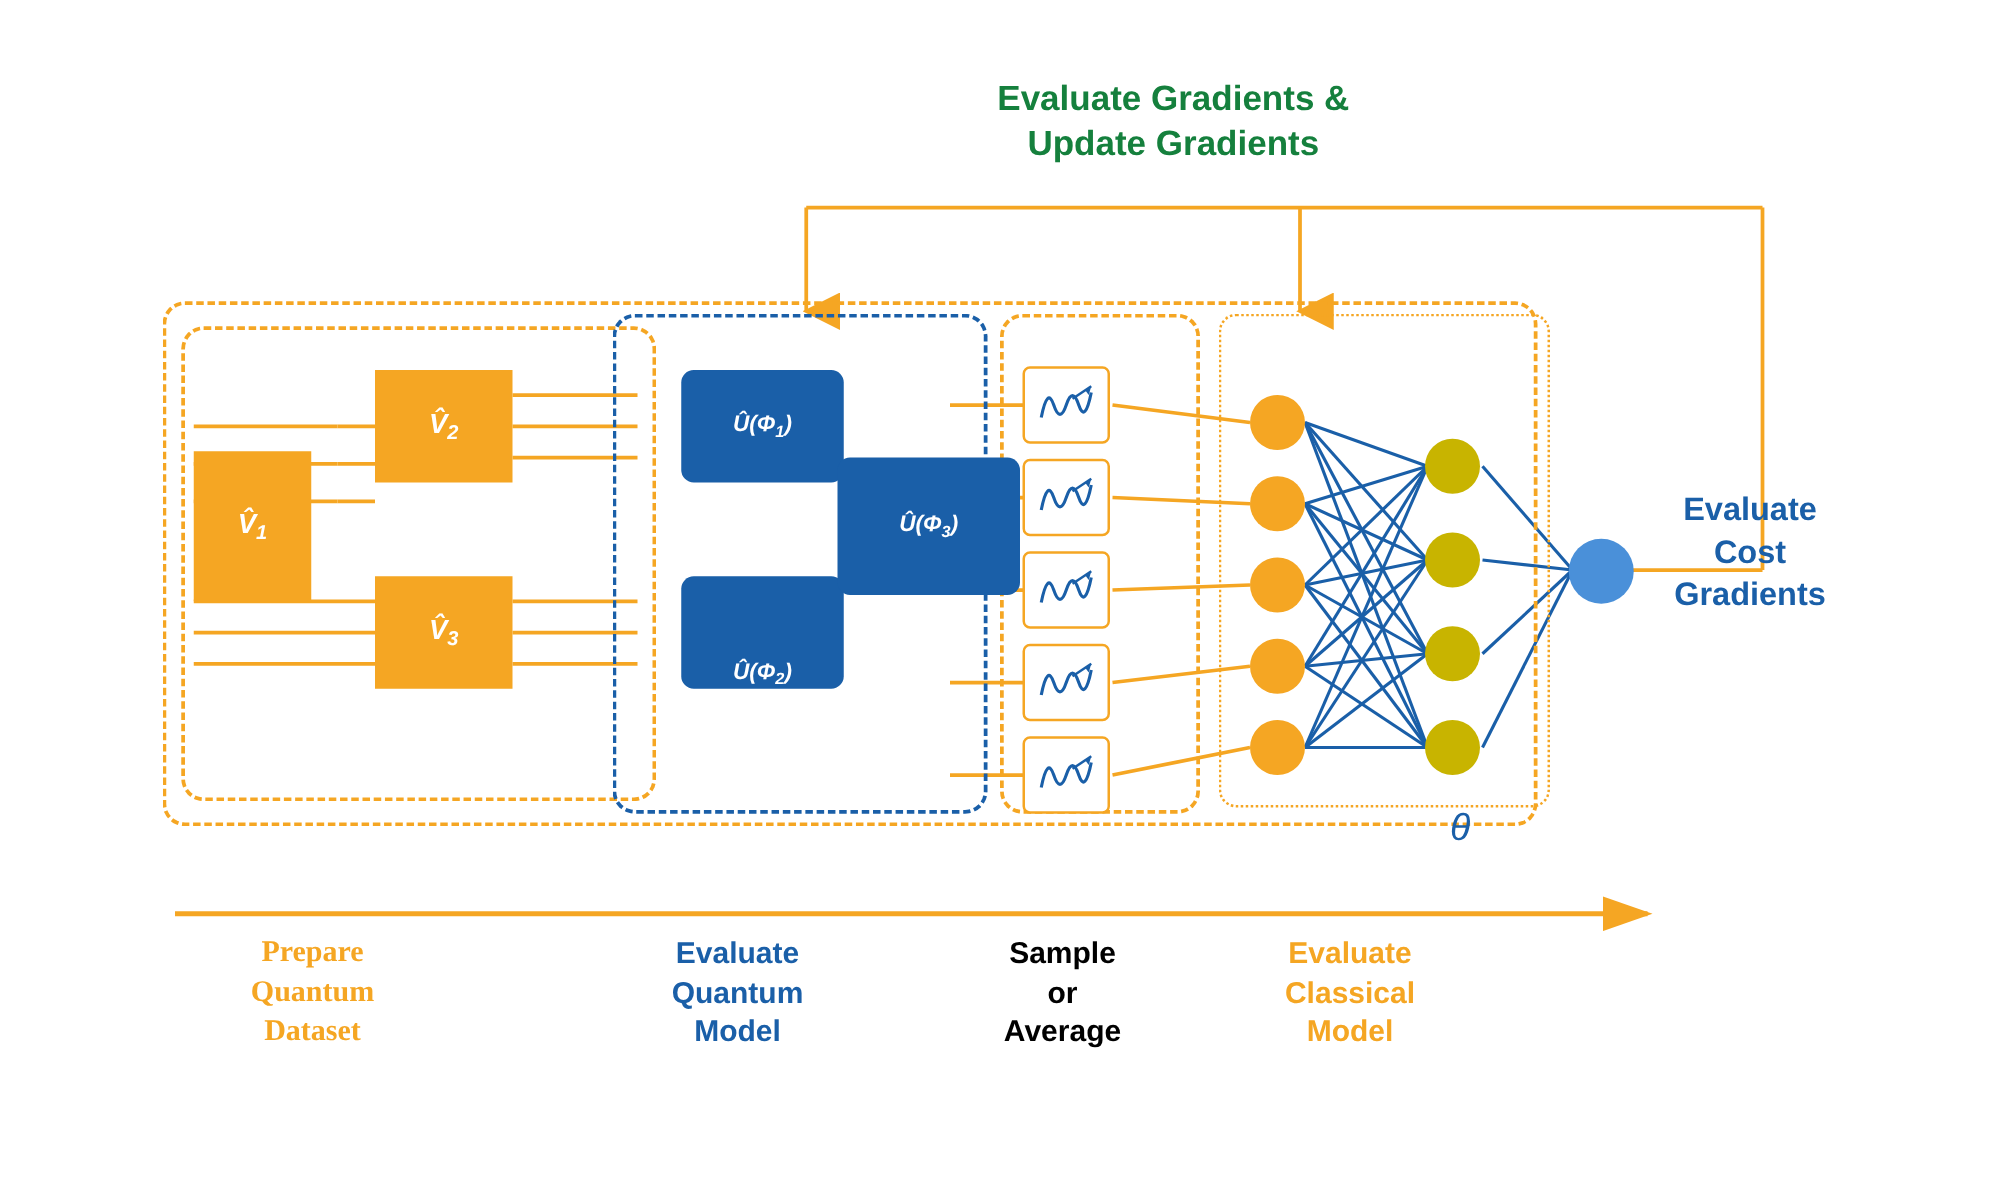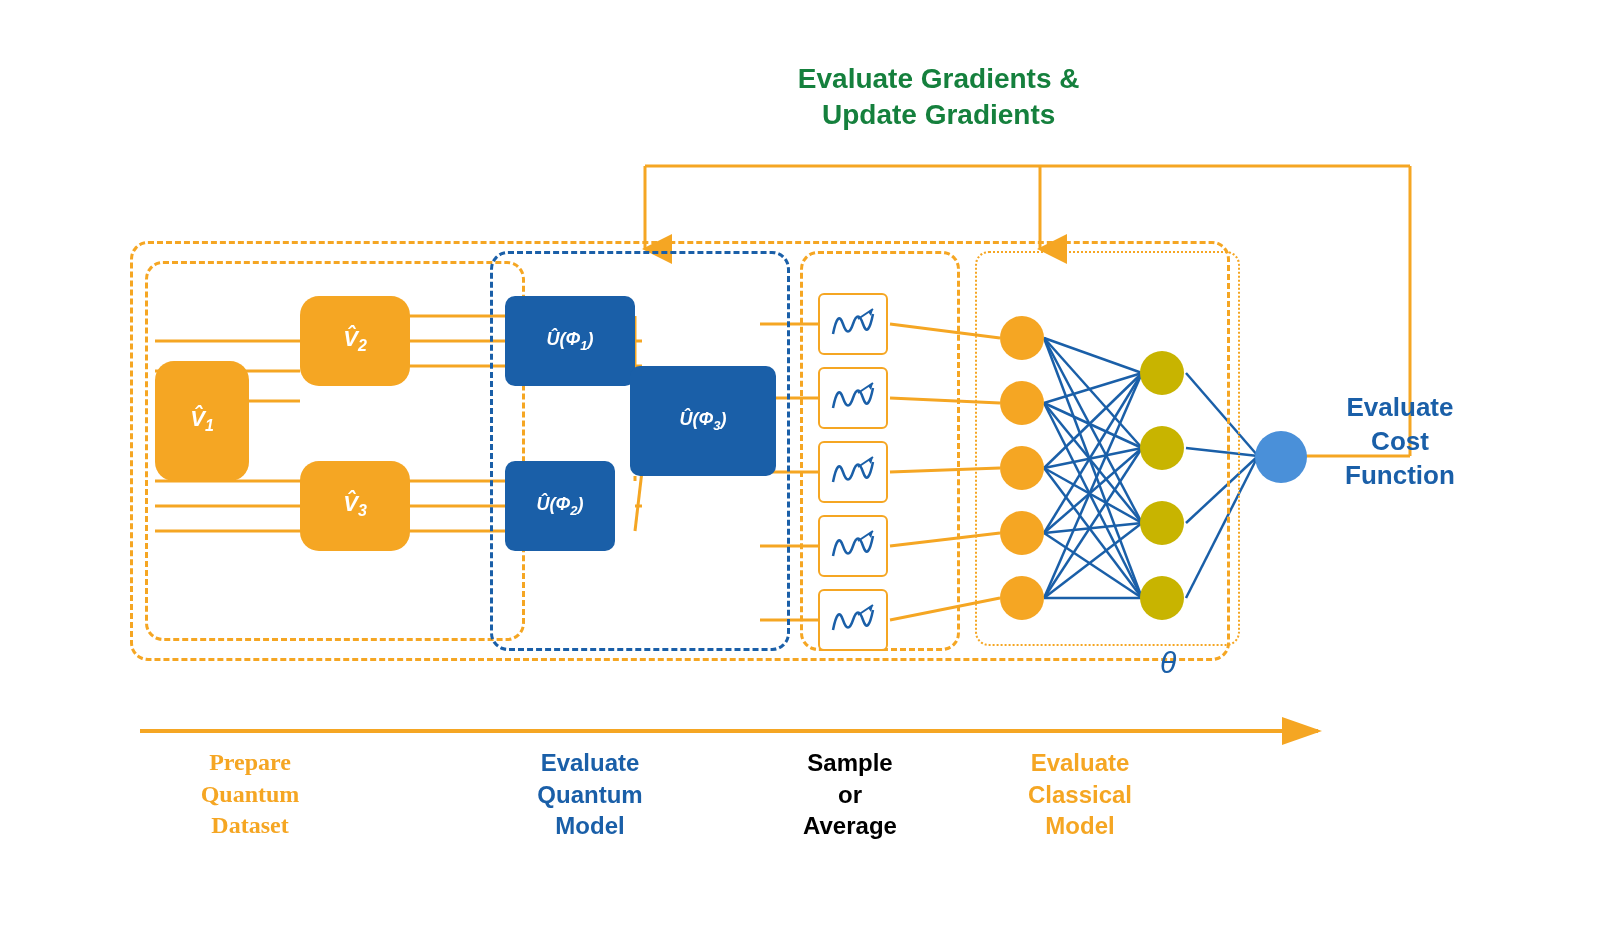--- a/index.html
+++ b/index.html
@@ -73,21 +73,21 @@
       width: 160px;
       height: 400px;
       border: 3px dashed #f5a623;
       border-radius: 18px;
     }
 
     
     .gate-box {
       position: absolute;
       background: #f5a623;
-      border-radius: 19px;
+      border-radius: 0;
       display: flex;
       align-items: center;
       justify-content: center;
       color: white;
       font-size: 22px;
       font-weight: bold;
       font-style: italic;
     }
 
     .gate-V1 {
@@ -114,33 +114,35 @@
       position: absolute;
       background: #1a5fa8;
       border-radius: 10px;
       display: flex;
       align-items: center;
       justify-content: center;
       color: white;
       font-size: 20px;
       font-weight: bold;
       font-style: italic;
+      margin-left: 40px;
     }
 
     .gate-U1 {
       top: 245px;
       left: 405px;
       width: 130px;
       height: 90px;
     }
     .gate-U2 {
       top: 410px;
       left: 405px;
-      width: 110px;
+      width: 130px;
       height: 90px;
+      align-items: flex-end;
     }
     .gate-U3 {
       top: 315px;
       left: 530px;
       width: 146px;
       height: 110px;
     }
 
     
     .meas-box {
@@ -473,21 +475,21 @@
   <div class="nn-out-node nn-out-3"></div>
   <div class="nn-out-node nn-out-4"></div>
 
   <div class="nn-final"></div>
 
   <div class="theta-label">θ</div>
 
   <div class="cost-label">
     <span>Evaluate</span><br>
     <span>Cost</span><br>
-    <span>Function</span>
+    <span>Gradients</span>
   </div>
 
   <div class="bottom-label label-prepare">
     Prepare<br>Quantum<br>Dataset
   </div>
   <div class="bottom-label label-evaluate-quantum">
     Evaluate<br>Quantum<br>Model
   </div>
   <div class="bottom-label label-sample">
     Sample<br>or<br>Average

